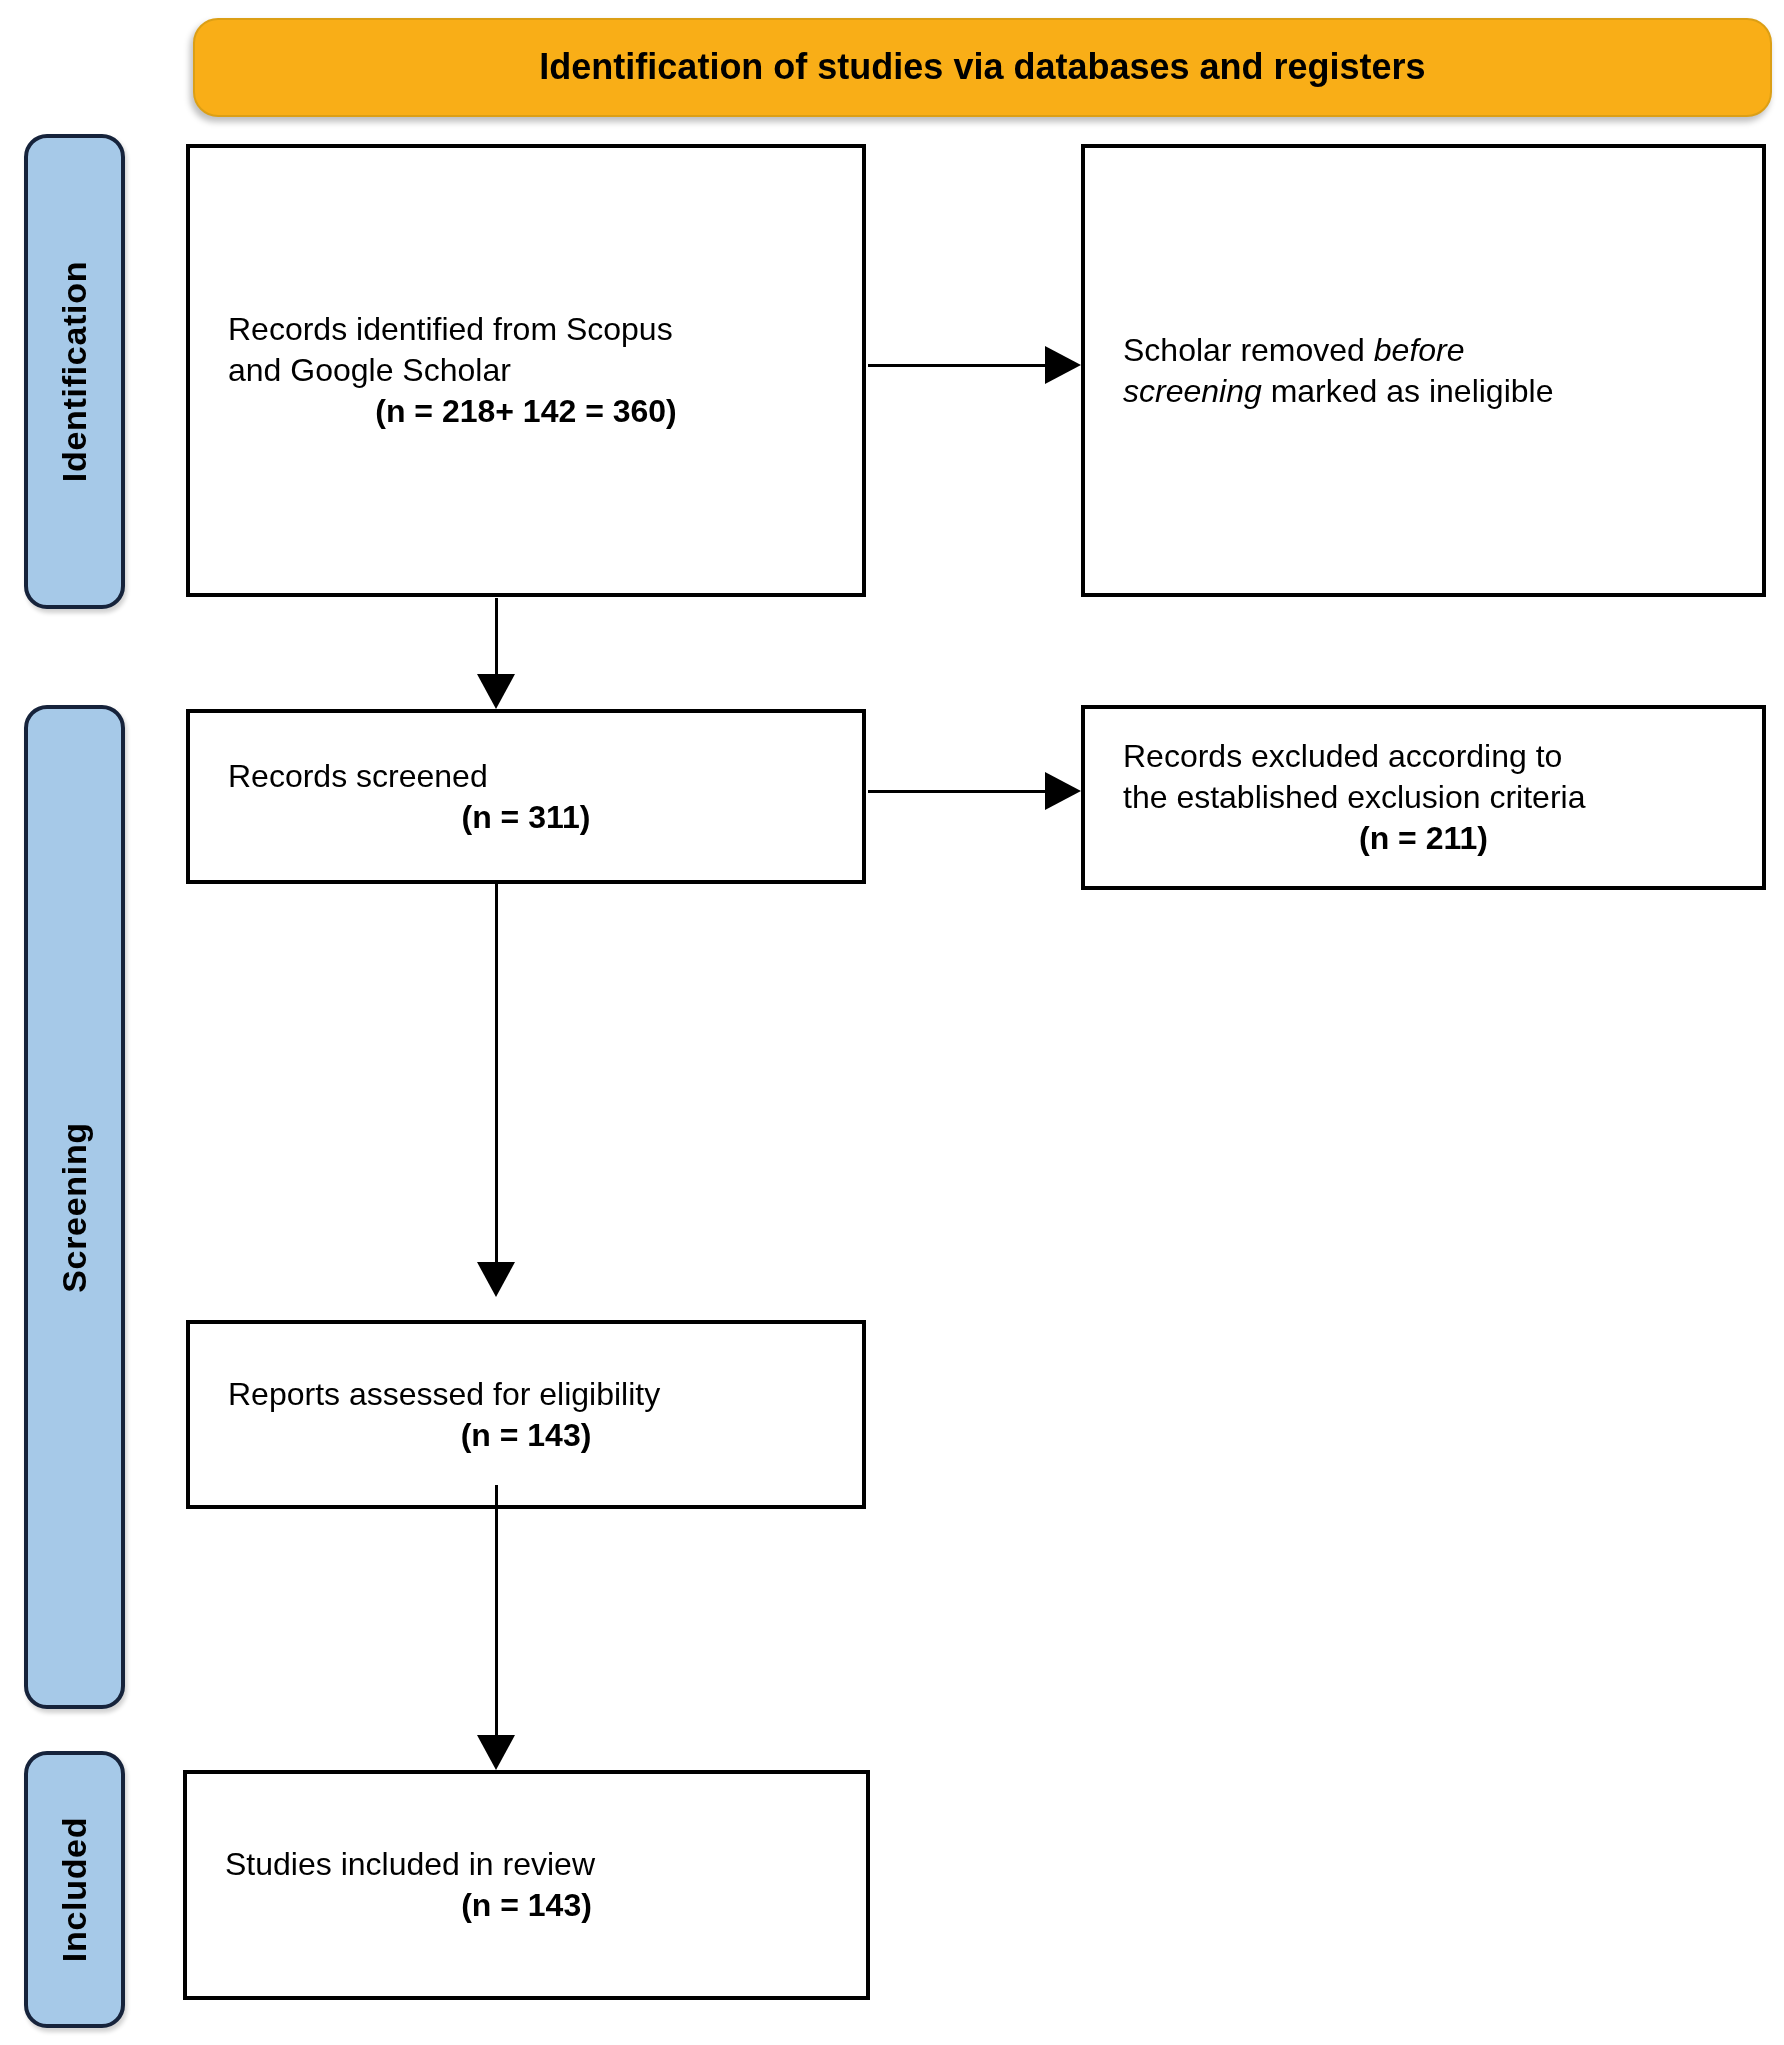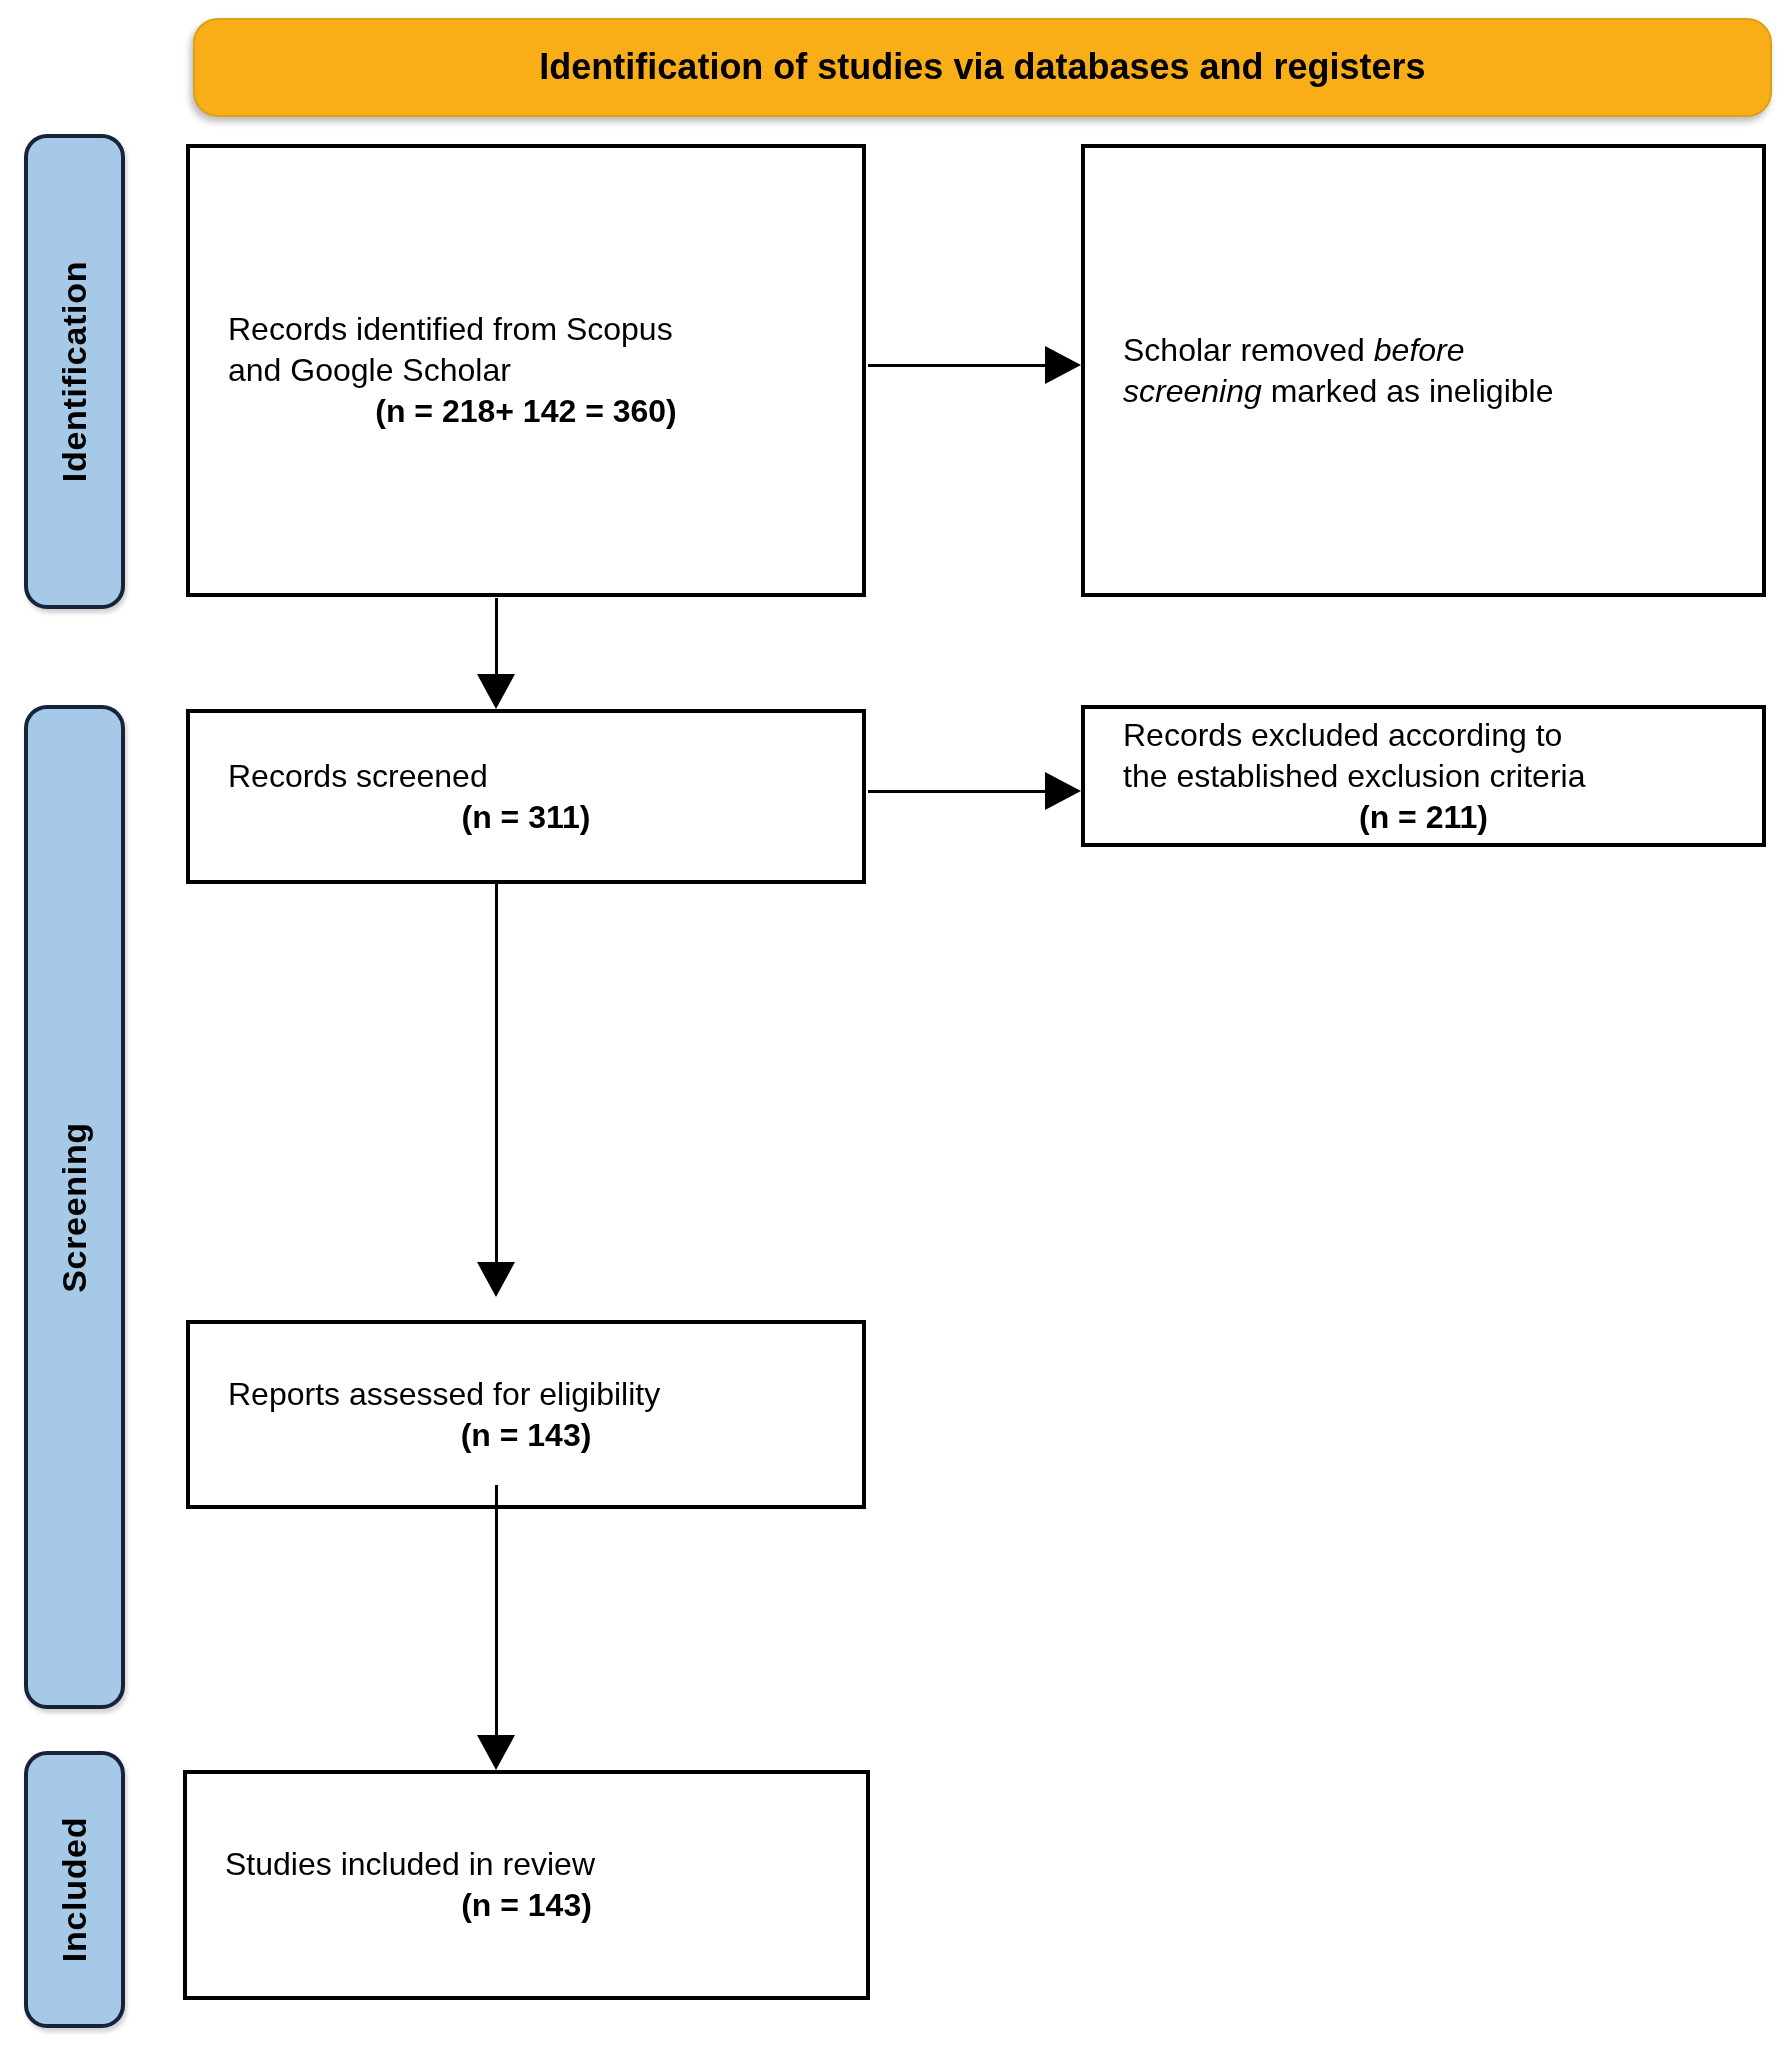--- a/index.html
+++ b/index.html
@@ -56,21 +56,21 @@
   .flow-box {
     position: absolute;
     background: #fff;
     border: 4px solid var(--box-border, #000);
     display: flex; flex-direction: column; justify-content: center;
     font-size: 32px; line-height: 41px;
   }
   .box-records-identified { left: 186px; top: 144px; width: 680px; height: 453px; }
   .box-records-removed   { left: 1081px; top: 144px; width: 685px; height: 453px; }
   .box-records-screened  { left: 186px; top: 709px; width: 680px; height: 175px; }
-  .box-records-excluded  { left: 1081px; top: 705px; width: 685px; height: 142px; justify-content: center; }
+  .box-records-excluded  { left: 1081px; top: 705px; width: 685px; height: 185px; justify-content: center; }
   .box-reports-assessed  { left: 186px; top: 1296px; width: 680px; height: 189px; margin-top: 24px; }
   .box-studies-included  { left: 183px; top: 1770px; width: 687px; height: 230px; }
 
   .flow-box .line {
     padding-left: 38px; padding-right: 20px;
     white-space: nowrap;
   }
   .flow-box .nline {
     text-align: center; font-weight: bold;
     padding: 0 20px; white-space: nowrap;

